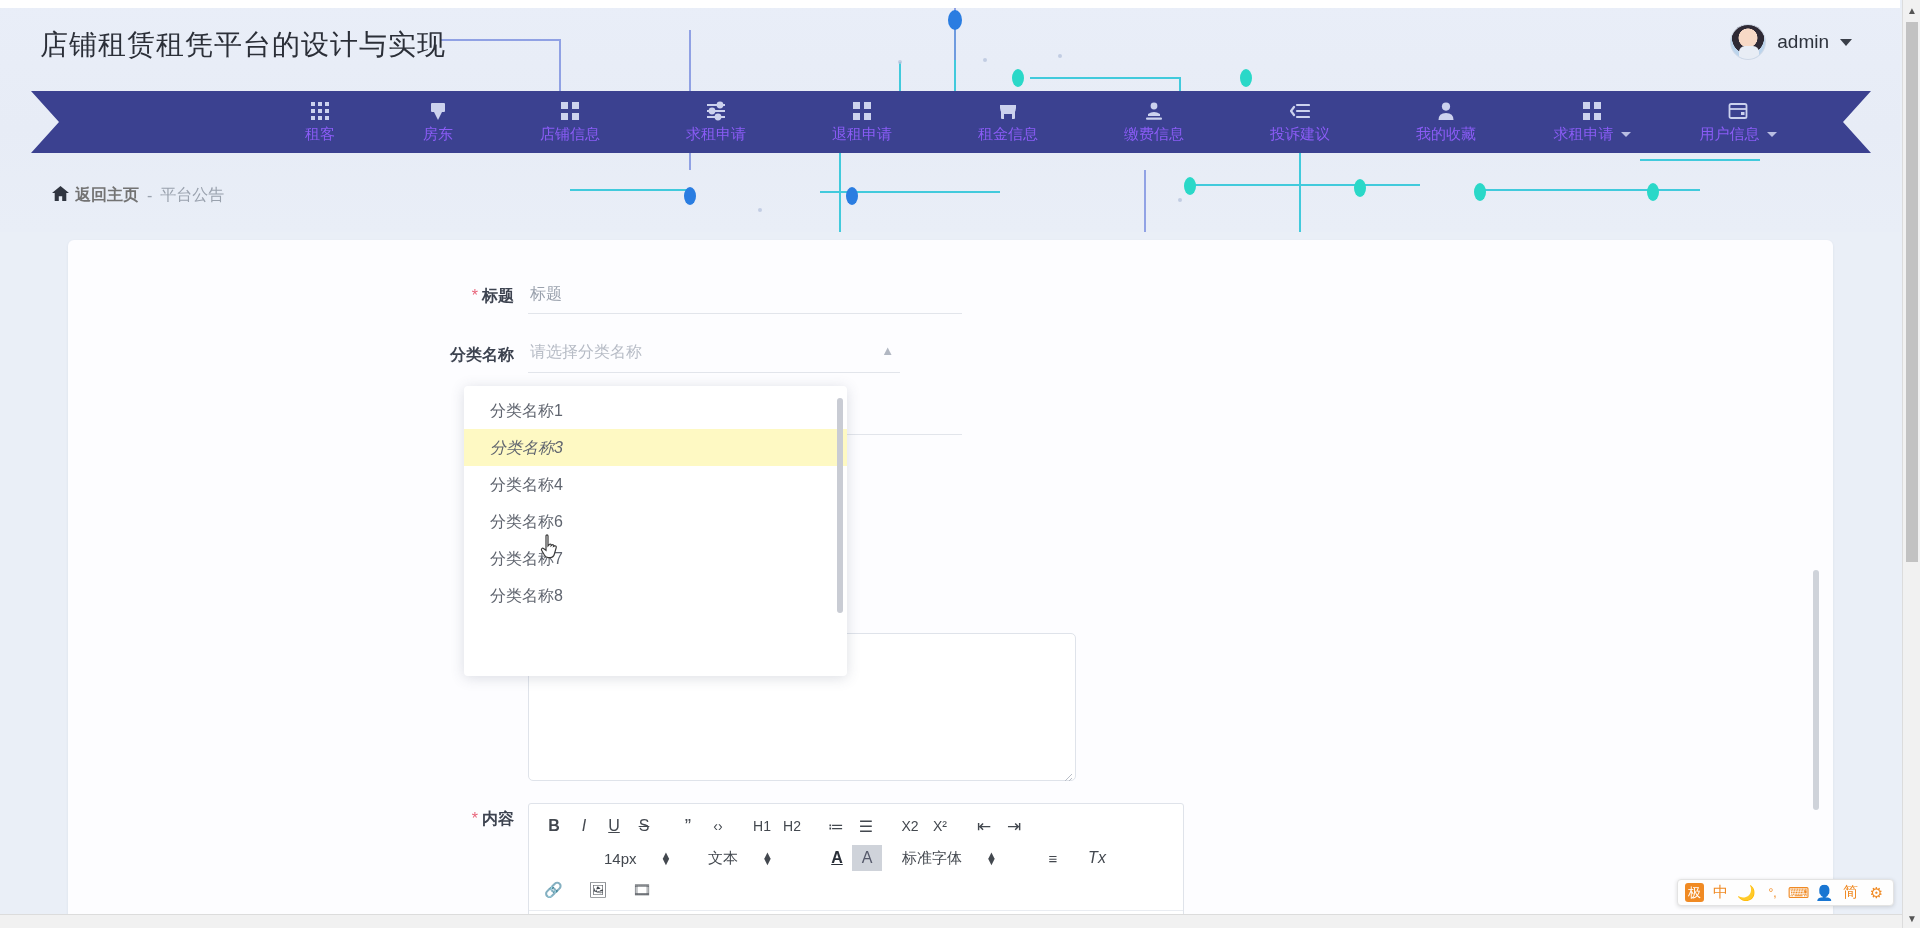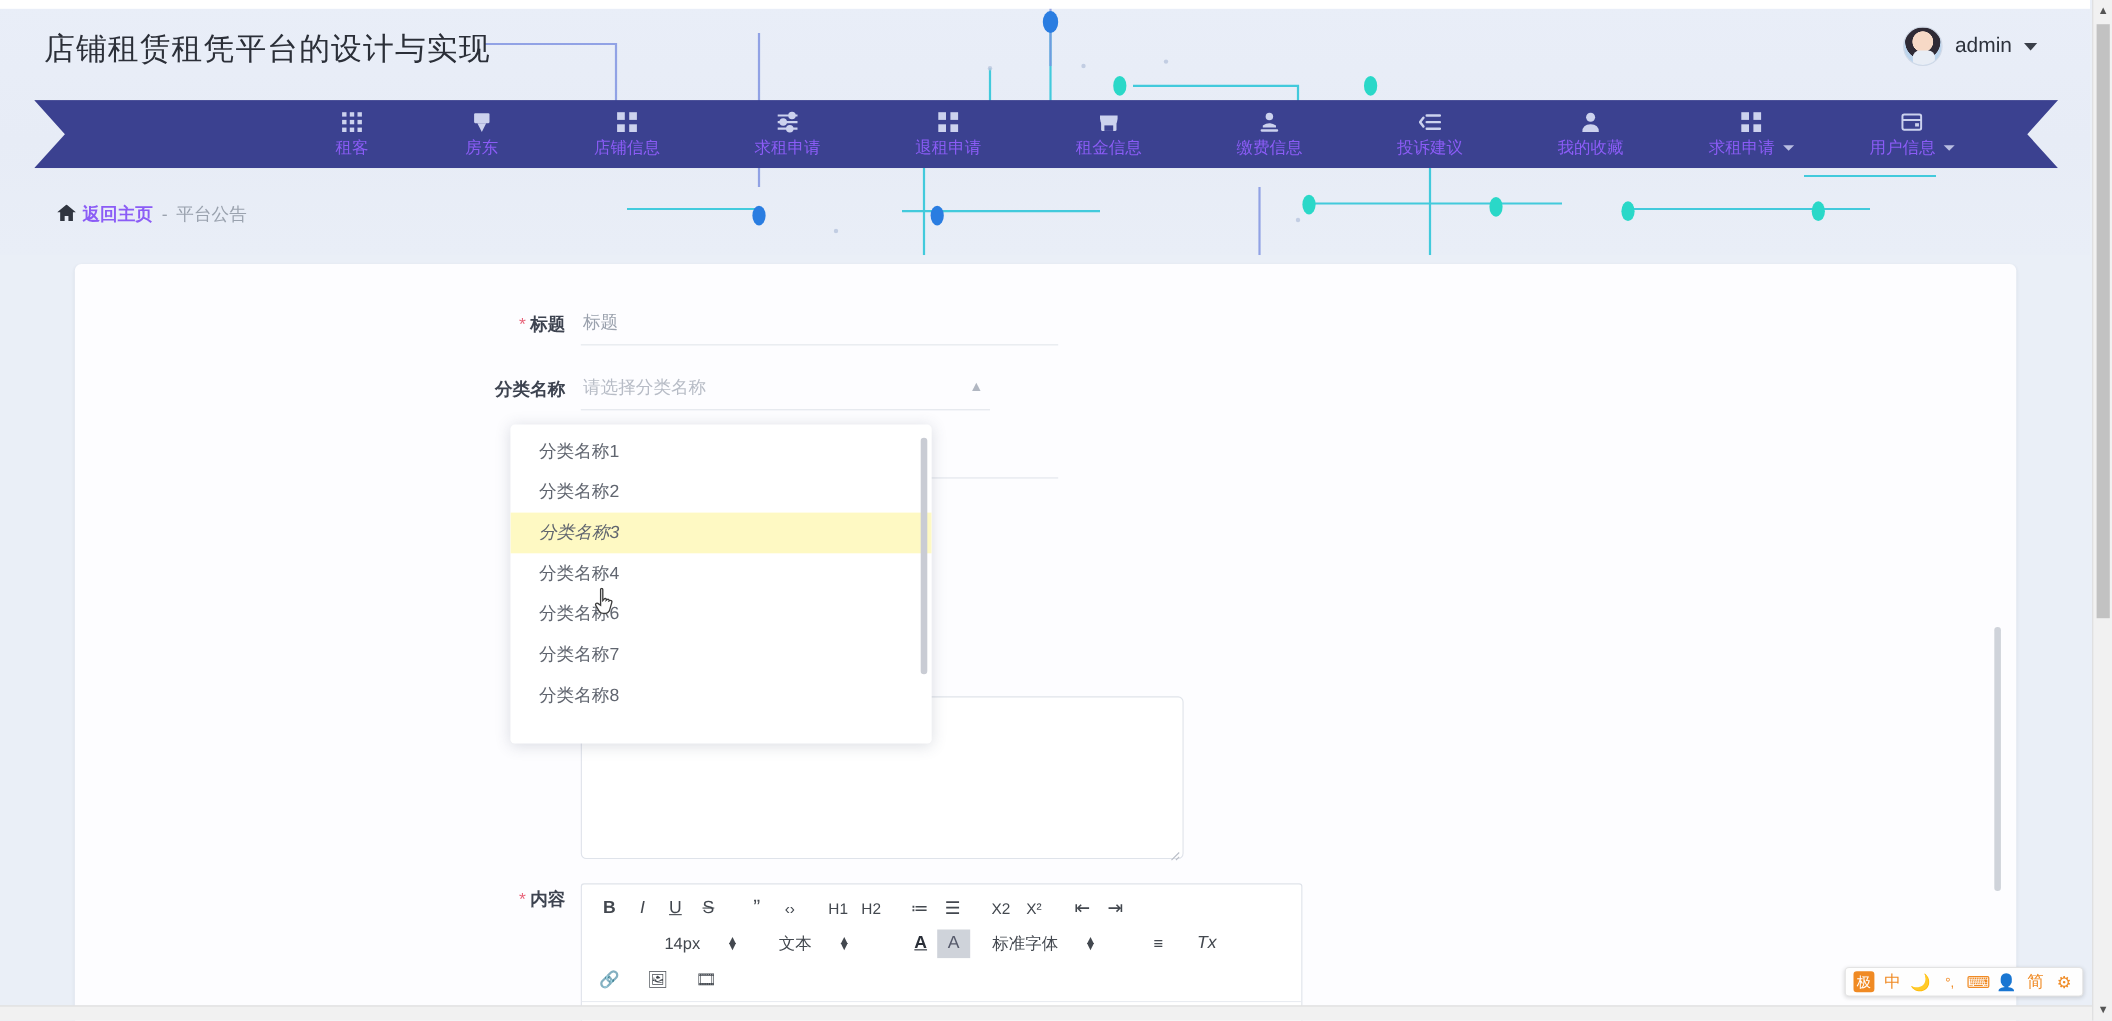--- a/index.html
+++ b/index.html
@@ -83,21 +83,21 @@
   .nav-caret {
     width:0;height:0;border-left:5px solid transparent;border-right:5px solid transparent;
     border-top:5px solid #b9bee2;
   }
 
   
   .crumb {
     position:absolute; left:52px; top:185px; z-index:6;
     display:flex; align-items:center; gap:8px; font-size:16px;
   }
-  .crumb-home { color:#8b5cf6; font-weight:bold; display:flex; align-items:center; gap:6px; cursor:pointer;}
+  .crumb-home { color:#737373; font-weight:bold; display:flex; align-items:center; gap:6px; cursor:pointer;}
   .crumb-sep { color:#9aa2ae; }
   .crumb-cur { color:#9aa2ae; }
 
   
   .card {
     position:absolute; left:68px; top:240px; width:1765px; height:700px;
     background:#fdfdff;
     border-radius:6px 6px 0 0;
     box-shadow: 0 1px 3px rgba(30,40,70,.07);
     overflow:hidden;
@@ -561,21 +561,20 @@
         </div>
       </div>
     </div>
 
     <div class="card-scroll"></div>
   </div>
 
   <div class="dropdown">
     <div class="dd-scroll">
       <div class="dd-item">分类名称1</div>
-      <div class="dd-item">分类名称2</div>
       <div class="dd-item hl">分类名称3</div>
       <div class="dd-item">分类名称4</div>
       <div class="dd-item">分类名称6</div>
       <div class="dd-item">分类名称7</div>
       <div class="dd-item">分类名称8</div>
     </div>
     <div class="dd-bar"></div>
   </div>
 
   <svg class="cursor" width="24" height="30" viewBox="0 0 24 30">

